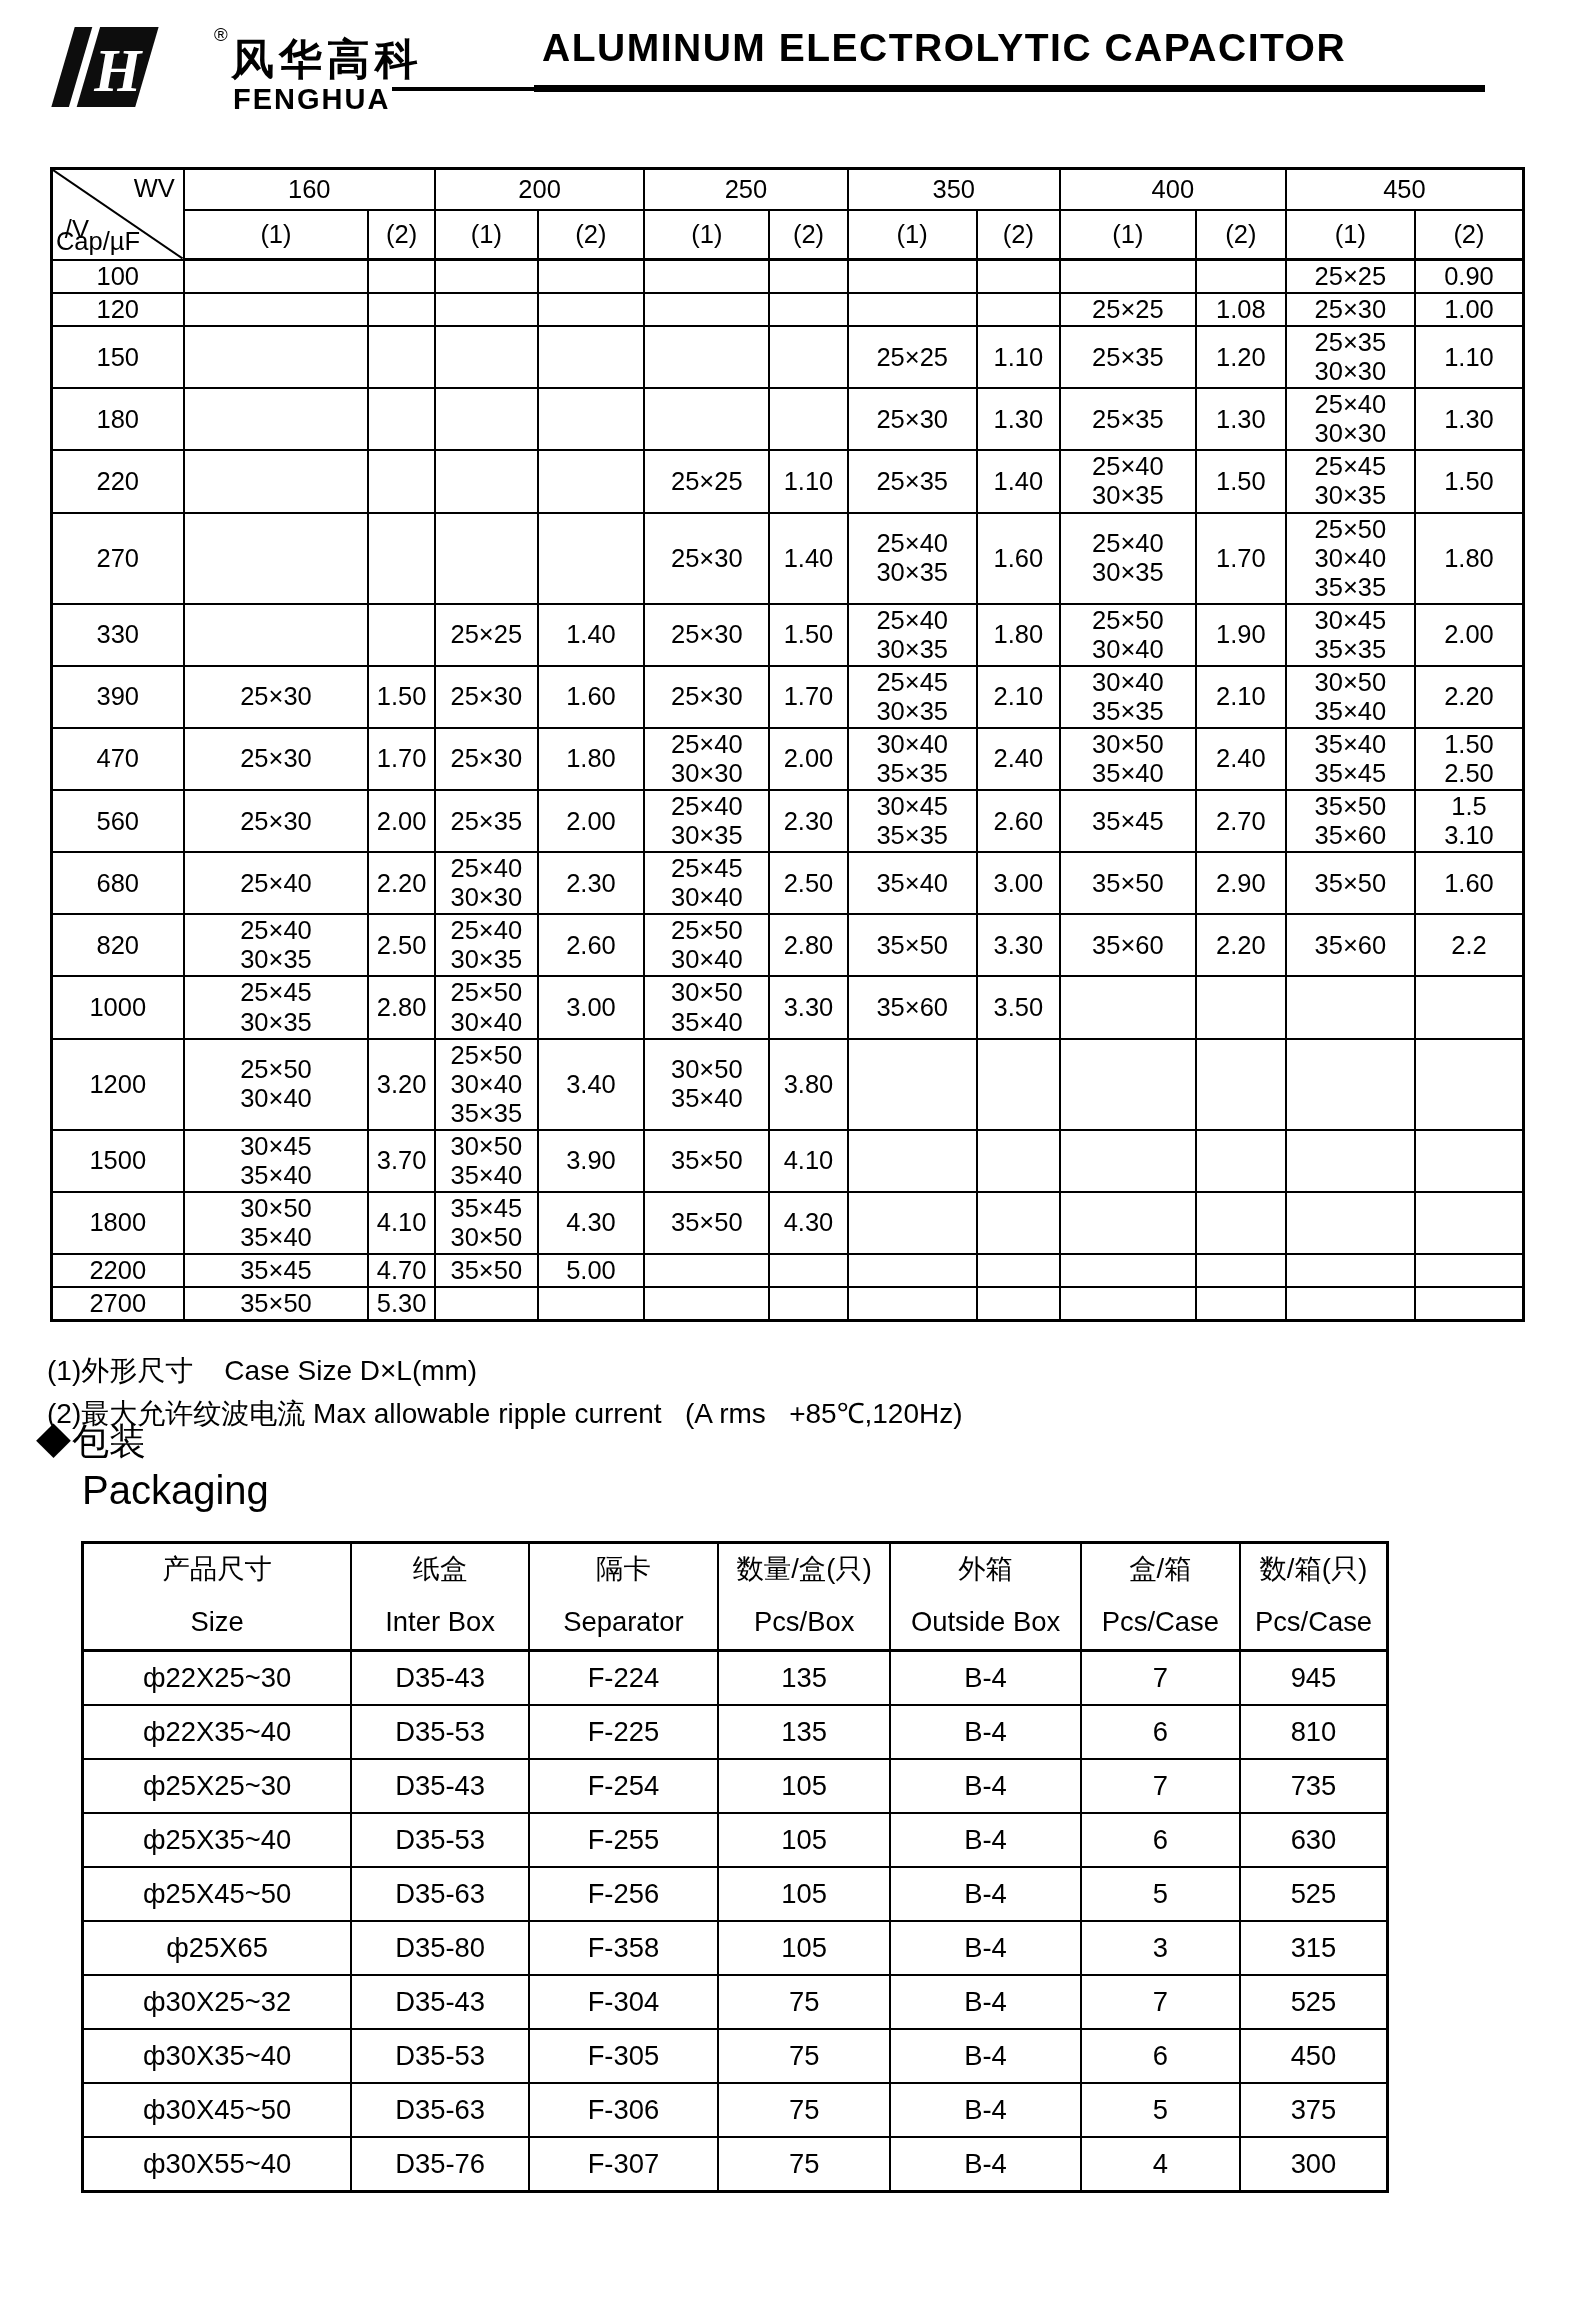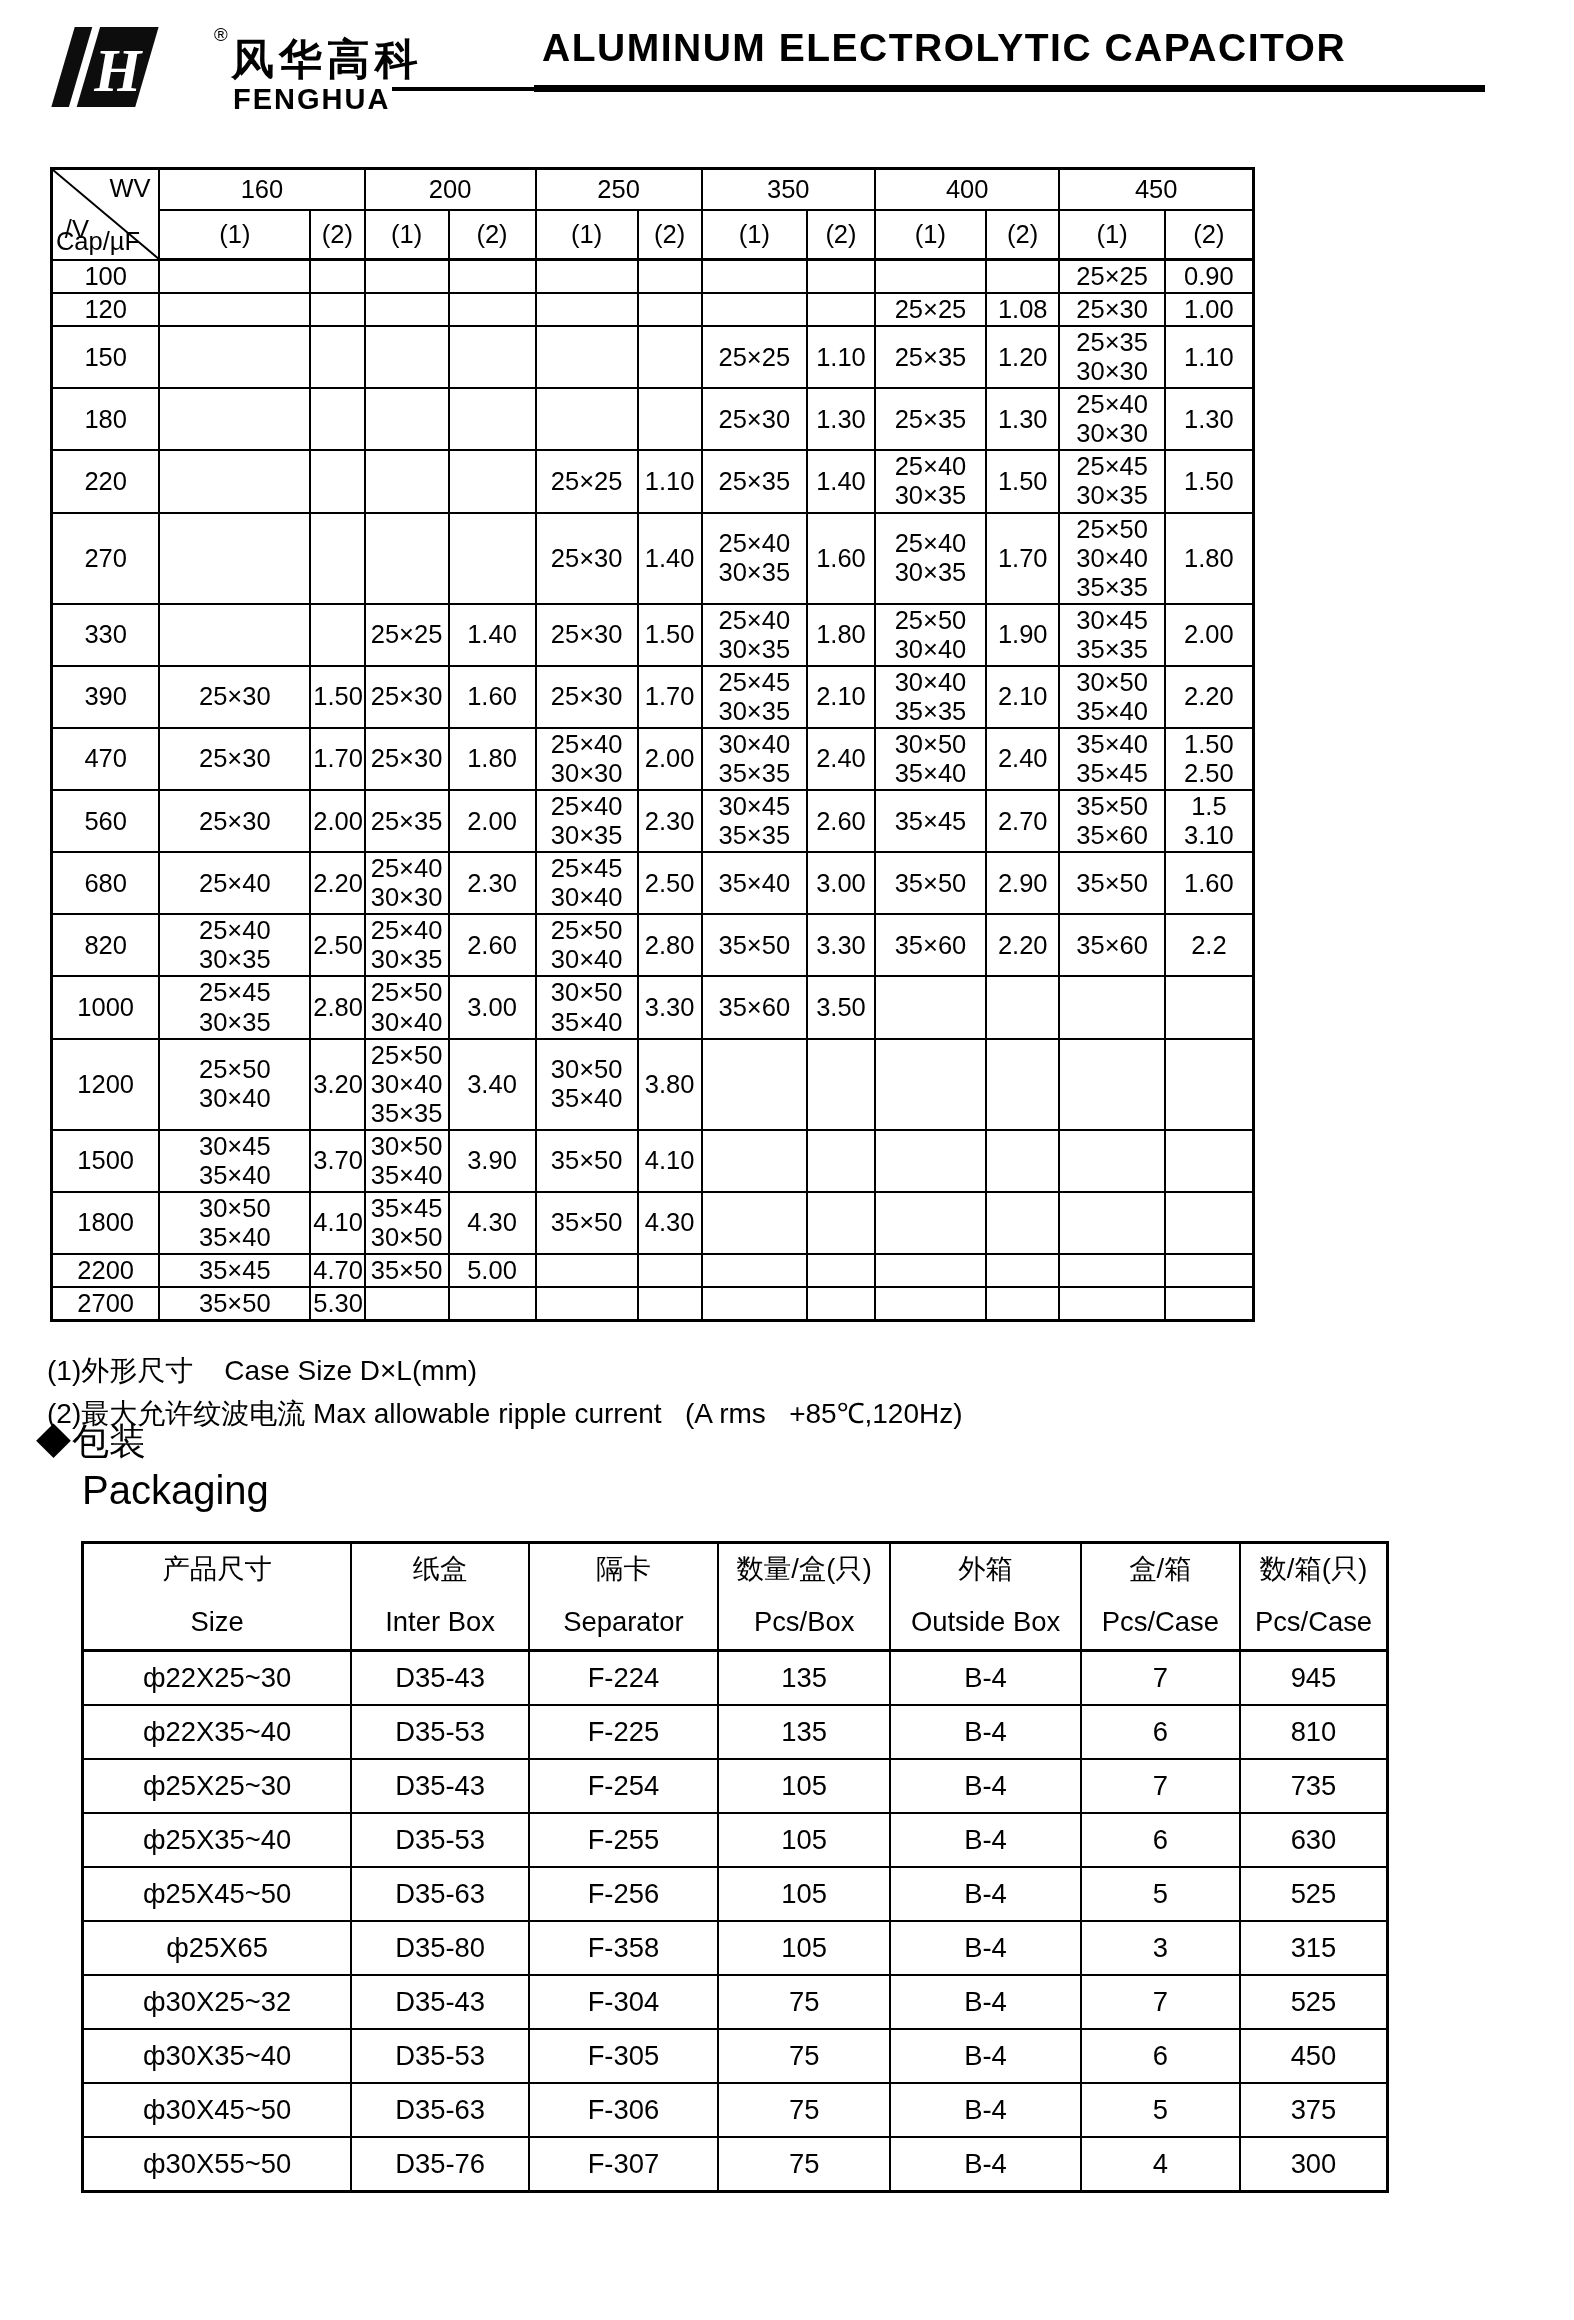--- a/index.html
+++ b/index.html
@@ -11,21 +11,21 @@
   .logo-mark{position:absolute;left:0;top:3.9px;width:110px;height:80px;}
   .reg-mark{position:absolute;left:165px;top:0px;font-size:18.6px;}
   .logo-cn{position:absolute;left:182px;top:7.8px;font-size:43px;font-weight:700;letter-spacing:4.9px;white-space:nowrap;}
   .logo-en{position:absolute;left:184px;top:59px;font-size:29px;font-weight:700;letter-spacing:2px;}
   .doc-title{position:absolute;left:542px;top:25.5px;font-size:39px;font-weight:700;letter-spacing:1.5px;white-space:nowrap;}
   .rule-thin{position:absolute;left:392px;top:87px;width:145px;height:3.9px;background:#000;}
   .rule-thick{position:absolute;left:534px;top:85px;width:951px;height:6.9px;background:#000;}
 
   
   table{border-collapse:collapse;table-layout:fixed;}
-  .mt{position:absolute;left:50px;top:167px;width:1205px;border:3.9px solid #000;}
+  .mt{position:absolute;left:50px;top:167px;width:1475px;border:3.9px solid #000;}
   .mt th,.mt td{border:2.9px solid #000;text-align:center;vertical-align:middle;
                 font-size:25.5px;font-weight:400;padding:1px 2px;line-height:1.14;
                 white-space:pre-line;overflow:hidden;}
   .mt thead tr.grp th{height:37px;border-bottom:2.9px solid #000;border-radius:13px;}
   .mt thead tr.sub th{height:45px;border-bottom:3.9px solid #000;}
   .mt td.corner{position:relative;padding:0;}
   .corner .diag{position:absolute;left:0;top:0;width:100%;height:100%;display:block;}
   .corner span{position:absolute;font-size:25.5px;line-height:1;}
   .c-wv{top:5.9px;right:7.8px;}
   .c-v{top:47px;left:11.8px;}
@@ -547,21 +547,21 @@
         <tr>
           <td>ф30X45~50</td>
           <td>D35-63</td>
           <td>F-306</td>
           <td>75</td>
           <td>B-4</td>
           <td>5</td>
           <td>375</td>
         </tr>
         <tr>
-          <td>ф30X55~50</td>
+          <td>ф30X55~40</td>
           <td>D35-76</td>
           <td>F-307</td>
           <td>75</td>
           <td>B-4</td>
           <td>4</td>
           <td>300</td>
         </tr>
       </tbody>
     </table>
 

